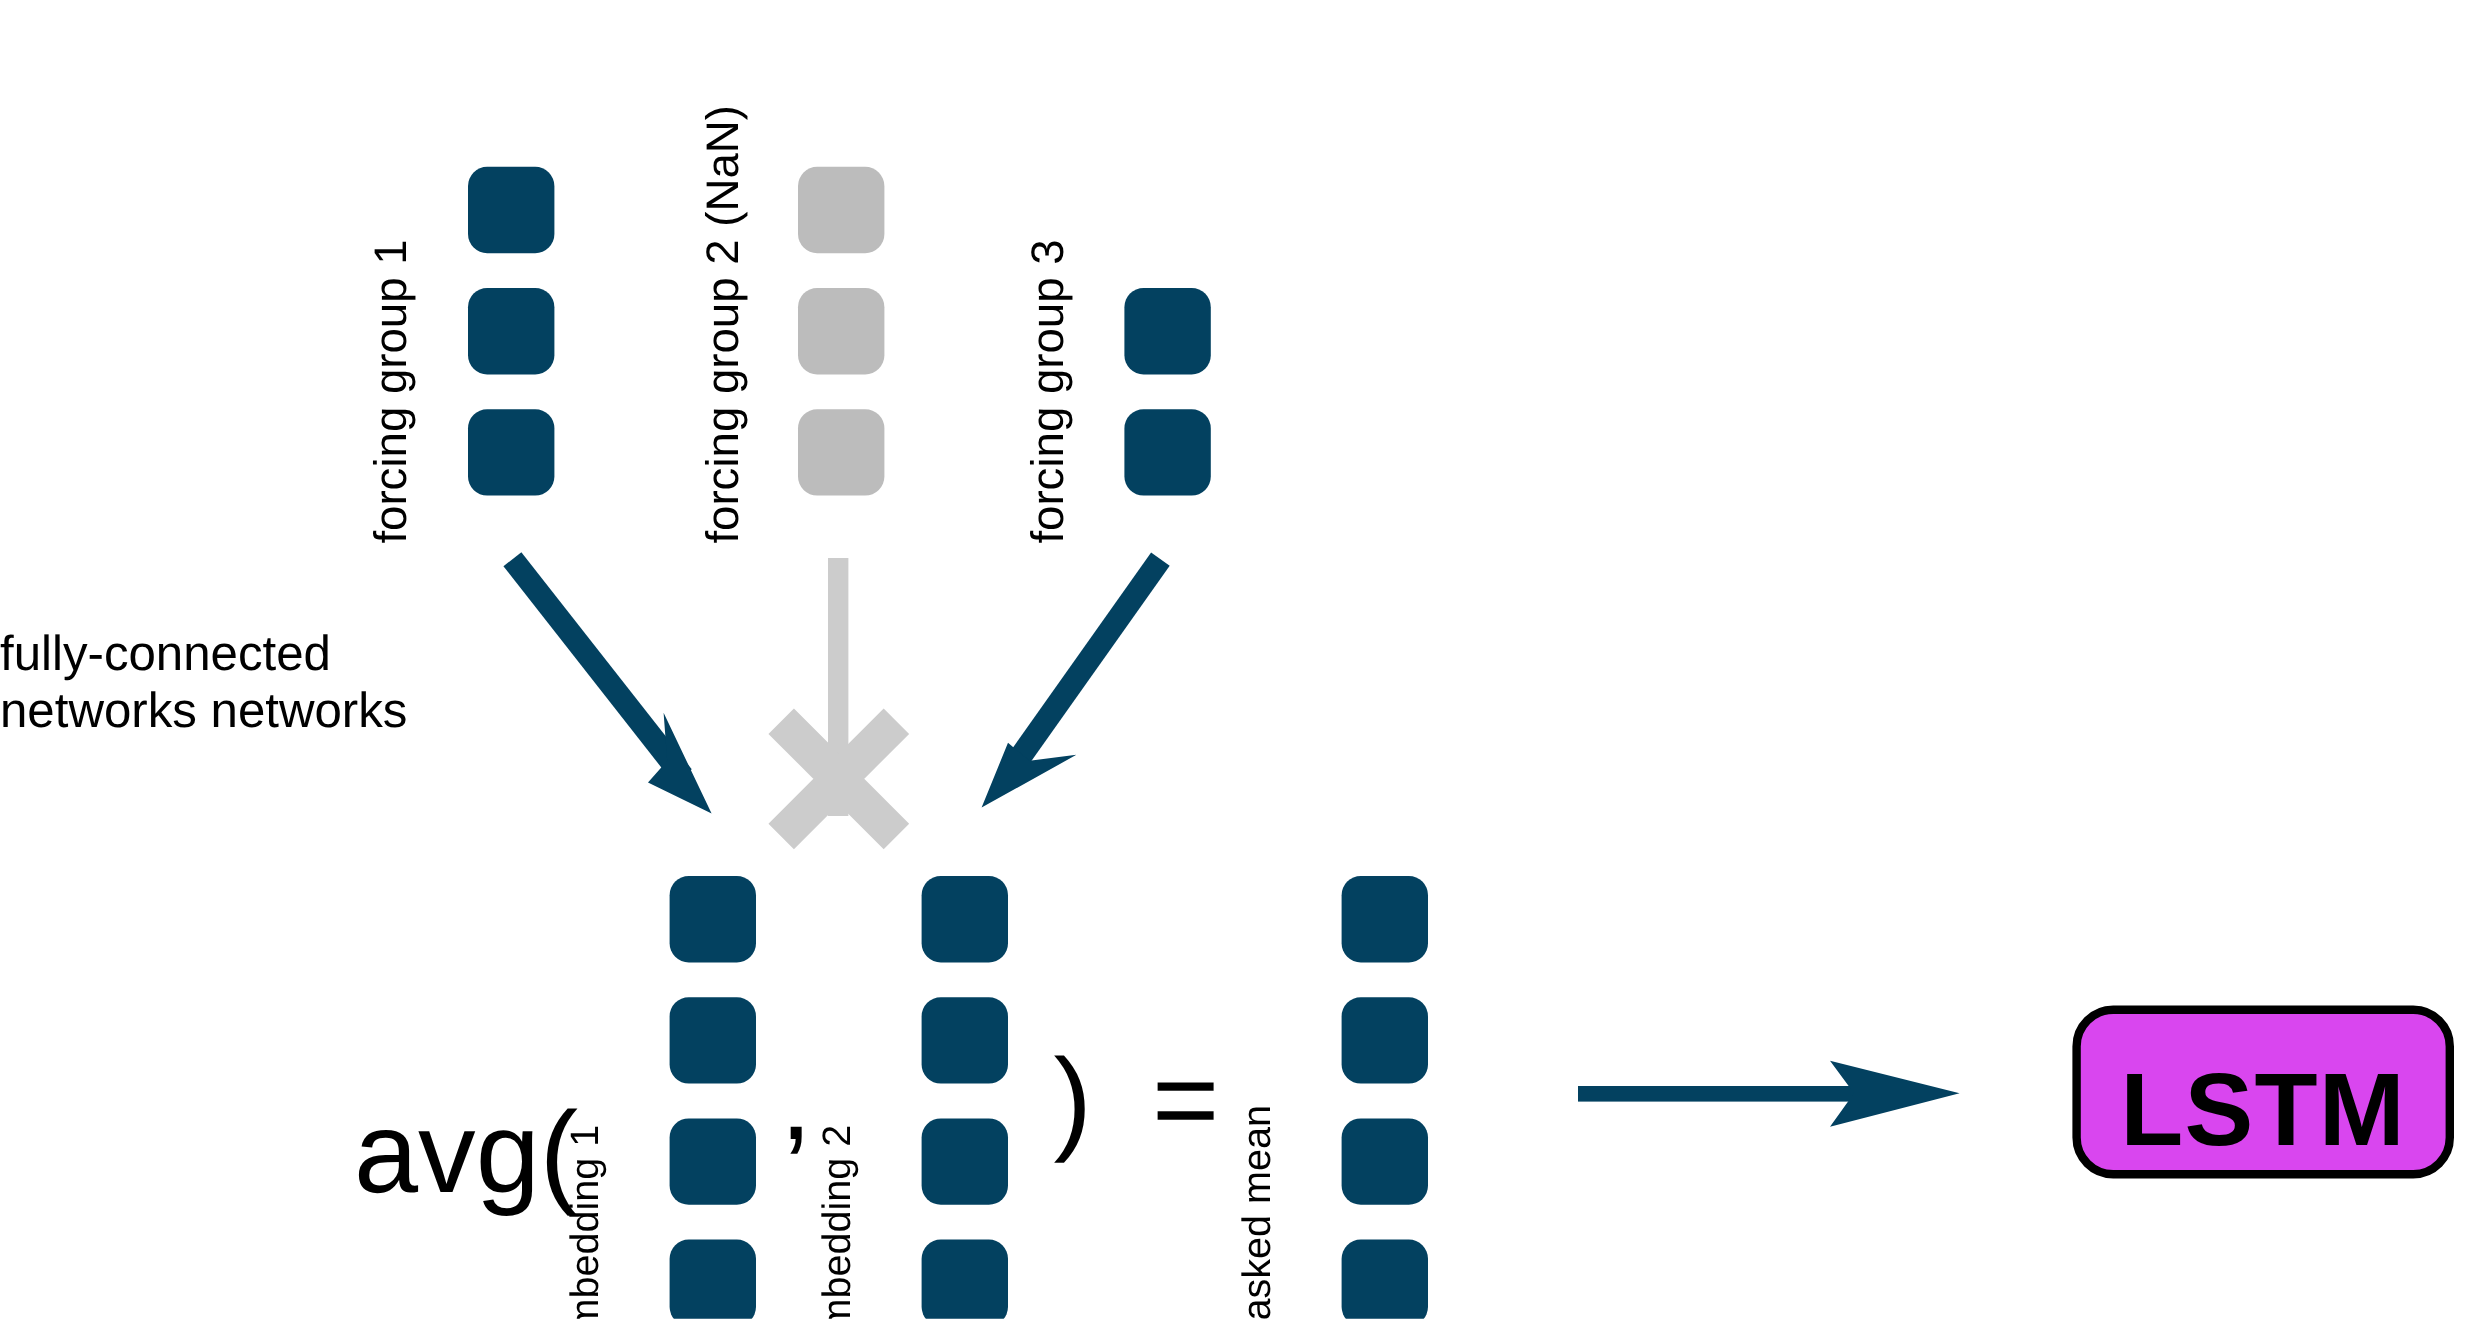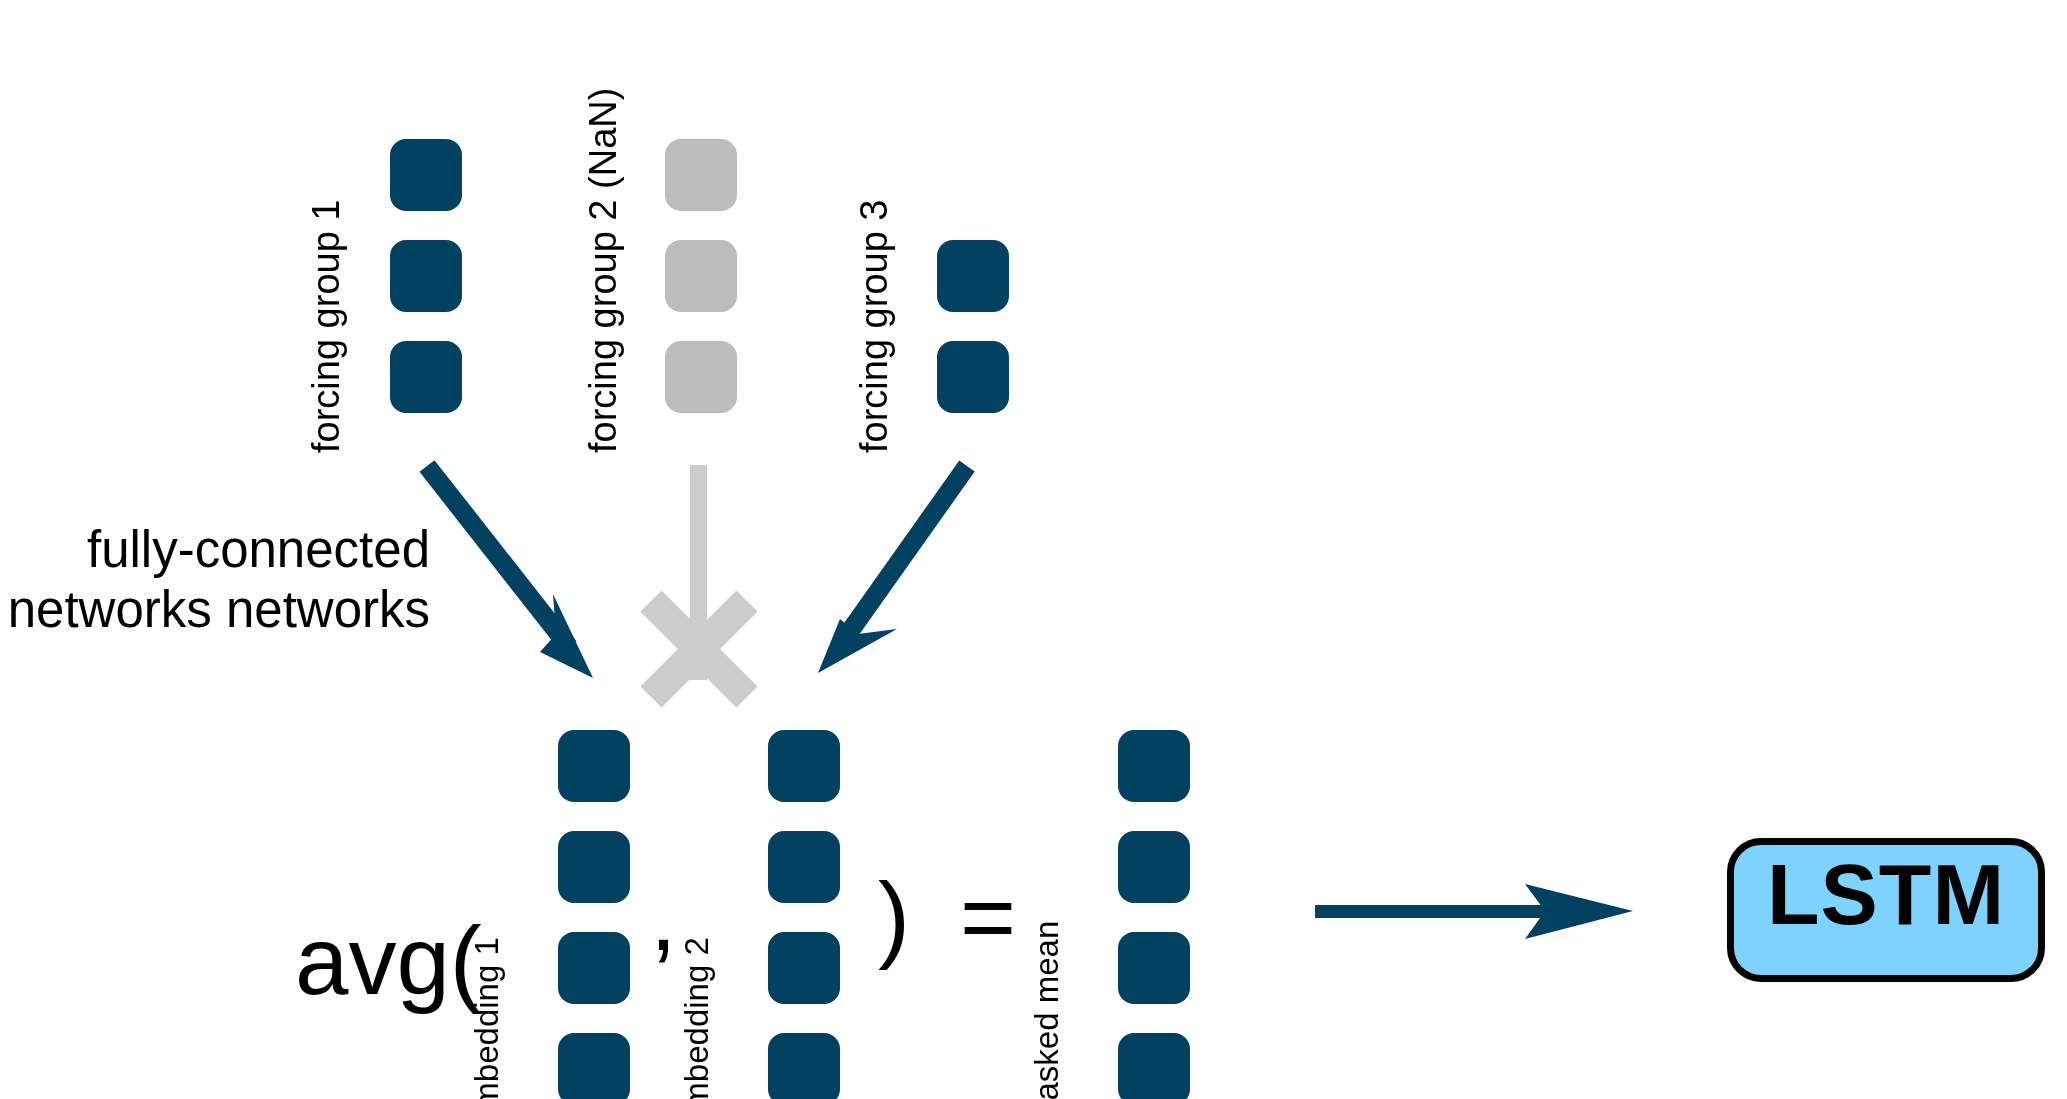--- a/index.html
+++ b/index.html
@@ -41,40 +41,40 @@
   .vlabel.small { font-size: 33px; }
 
   
   .htext {
     position: absolute;
     white-space: nowrap;
     color: #000000;
     line-height: 1.18;
   }
   .fc-note {
-    text-align: right;
-    font-size: 51px;
+    text-align: left;
+    font-size: 41px;
   }
   .mathtext {
     font-size: 96px;
     font-weight: 400;
   }
 
   
   #lstm-box {
     position: absolute;
     left: 1727px;
     top: 838px;
     width: 318px;
     height: 144px;
     border: 7px solid #000000;
     border-radius: 34px;
-    background: #7dd3fc;
+    background: #d946ef;
     display: flex;
-    align-items: flex-start;
+    align-items: flex-end;
     justify-content: center;
   }
   #lstm-label {
     font-size: 86px;
     font-weight: bold;
     color: #000000;
     letter-spacing: 1px;
   }
 
   svg.overlay {

